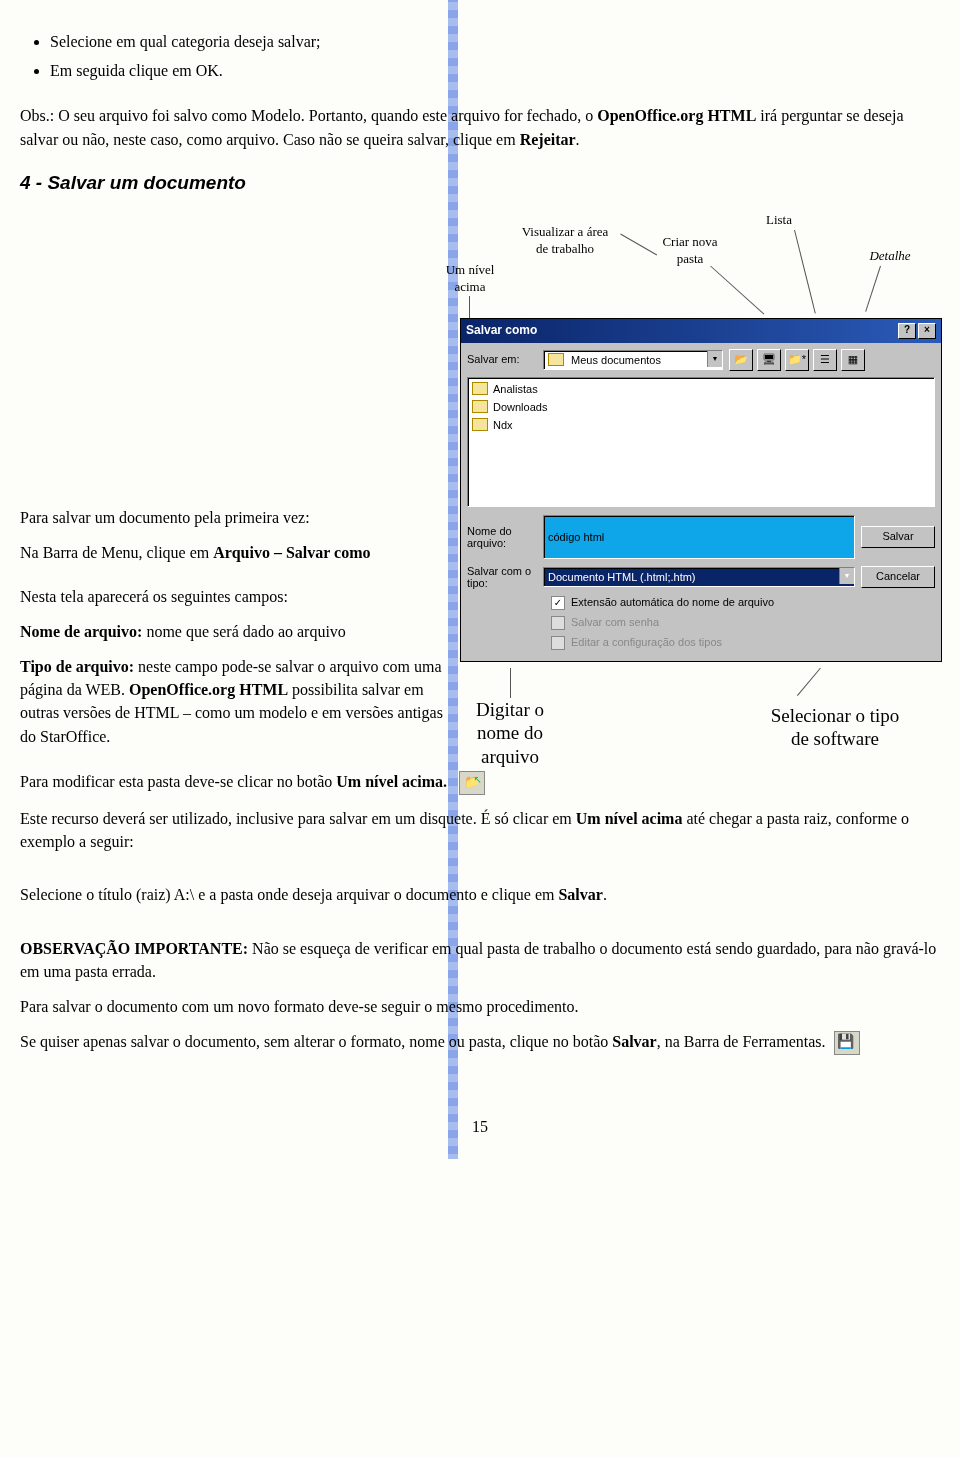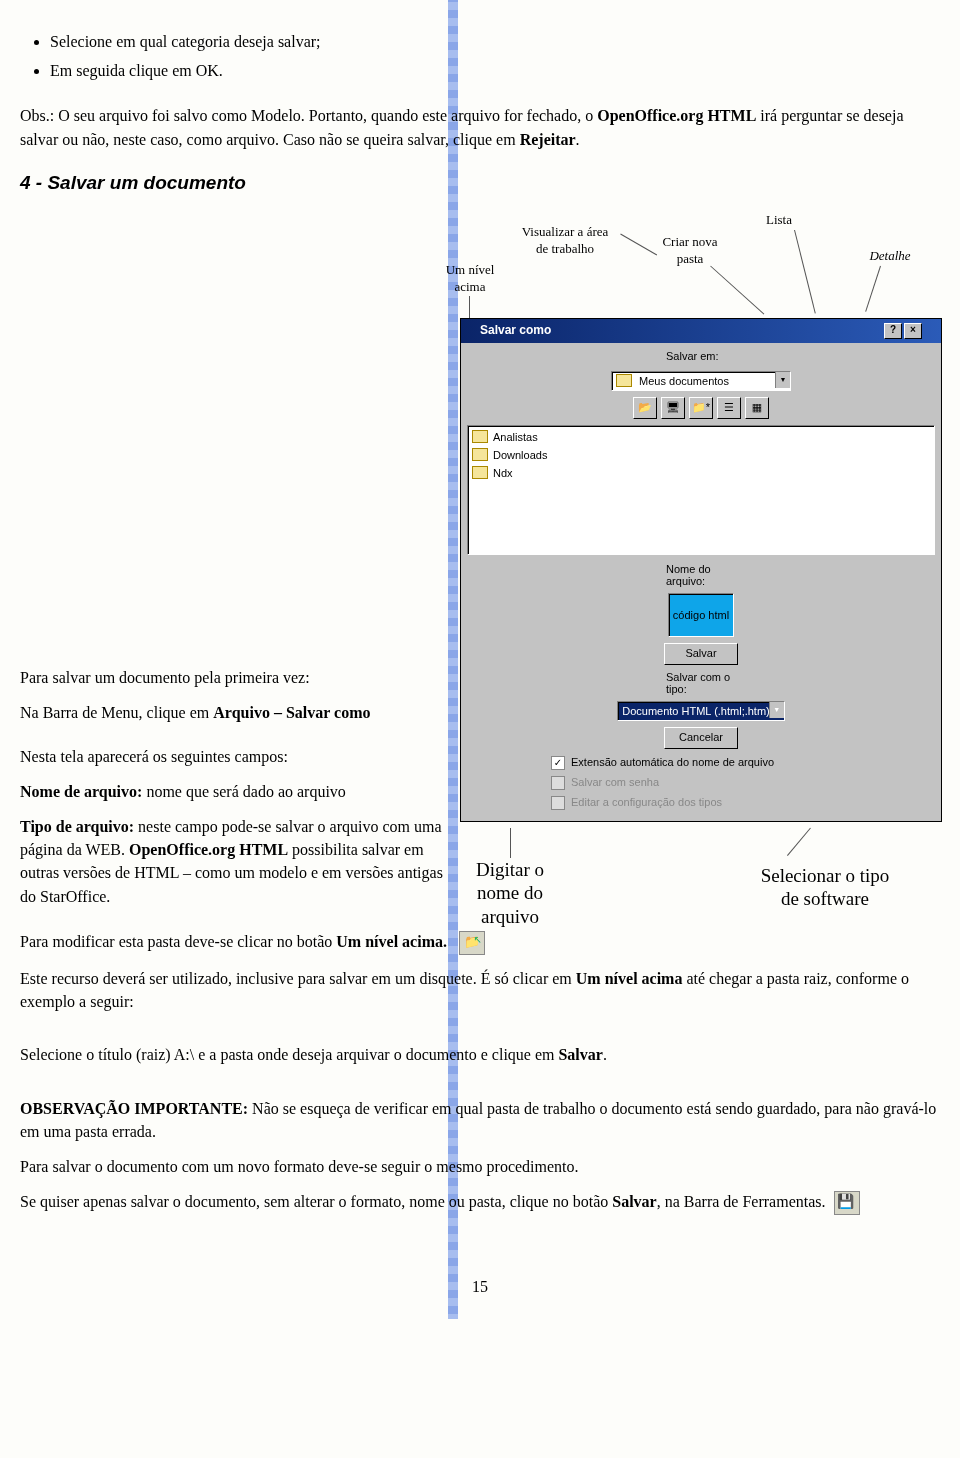--- a/index.html
+++ b/index.html
@@ -42,35 +42,35 @@
     background: #c3c3c3;
     border: 1px solid #000;
     font-family: 'MS Sans Serif', Tahoma, sans-serif;
     font-size: 12px;
     position: relative;
   }
   .titlebar {
     background: linear-gradient(to right, #0a2468, #2b5bb8);
     color: #fff;
     font-weight: bold;
-    padding: 3px 19px;
+    padding: 3px 5px;
     display: flex;
     justify-content: space-between;
     align-items: center;
     font-size: 12px;
   }
   .titlebar .tbtns { display: flex; gap: 2px; }
   .tbtn {
     width: 16px; height: 14px; background: #c3c3c3;
     border: 1px solid #000; border-top-color: #fff; border-left-color: #fff;
     font-size: 10px; line-height: 12px; text-align: center; color: #000;
     font-family: Arial;
   }
   .dbody { padding: 6px 6px 10px 6px; }
-  .drow { display: flex; align-items: center; gap: 6px; margin-bottom: 6px; flex-direction: column; }
+  .drow { display: flex; align-items: center; gap: 6px; margin-bottom: 6px; }
   .lbl { width: 70px; color: #000; font-size: 11px; }
   .dropdown {
     background: #fff; border: 1px solid #808080;
     border-right-color: #fff; border-bottom-color: #fff;
     box-shadow: inset 1px 1px 0 #000;
     padding: 1px 14px 1px 4px; font-size: 11px; position: relative;
     height: 16px; line-height: 16px;
   }
   .dropdown .dd-arrow {
     position: absolute; right: 0; top: 0; width: 14px; height: 16px;
@@ -243,21 +243,21 @@
             <span>Editar a configuração dos tipos</span>
           </div>
         </div>
       </div>
 
       <div class="low-callouts">
         <div class="callout" style="left:10px; top:28px; width:80px; text-align:center;">
           <div style="position:absolute; width:1px; height:30px; background:#555; left:40px; top:-30px;"></div>
           <span>Digitar o nome do arquivo</span>
         </div>
-        <div class="callout" style="left:300px; top:34px; width:130px; text-align:center;">
+        <div class="callout" style="left:310px; top:34px; width:130px; text-align:center;">
           <div style="position:absolute; width:1px; height:36px; background:#555; left:50px; top:-36px; transform: rotate(40deg); transform-origin: top;"></div>
           <span>Selecionar o tipo de software</span>
         </div>
       </div>
     </div>
   </div>
 
   <p style="margin-top:10px;">
     <span>Para modificar esta pasta deve-se clicar no botão </span><b>Um nível acima.</b>
     &nbsp;&nbsp;<span class="inline-icon up"></span>

